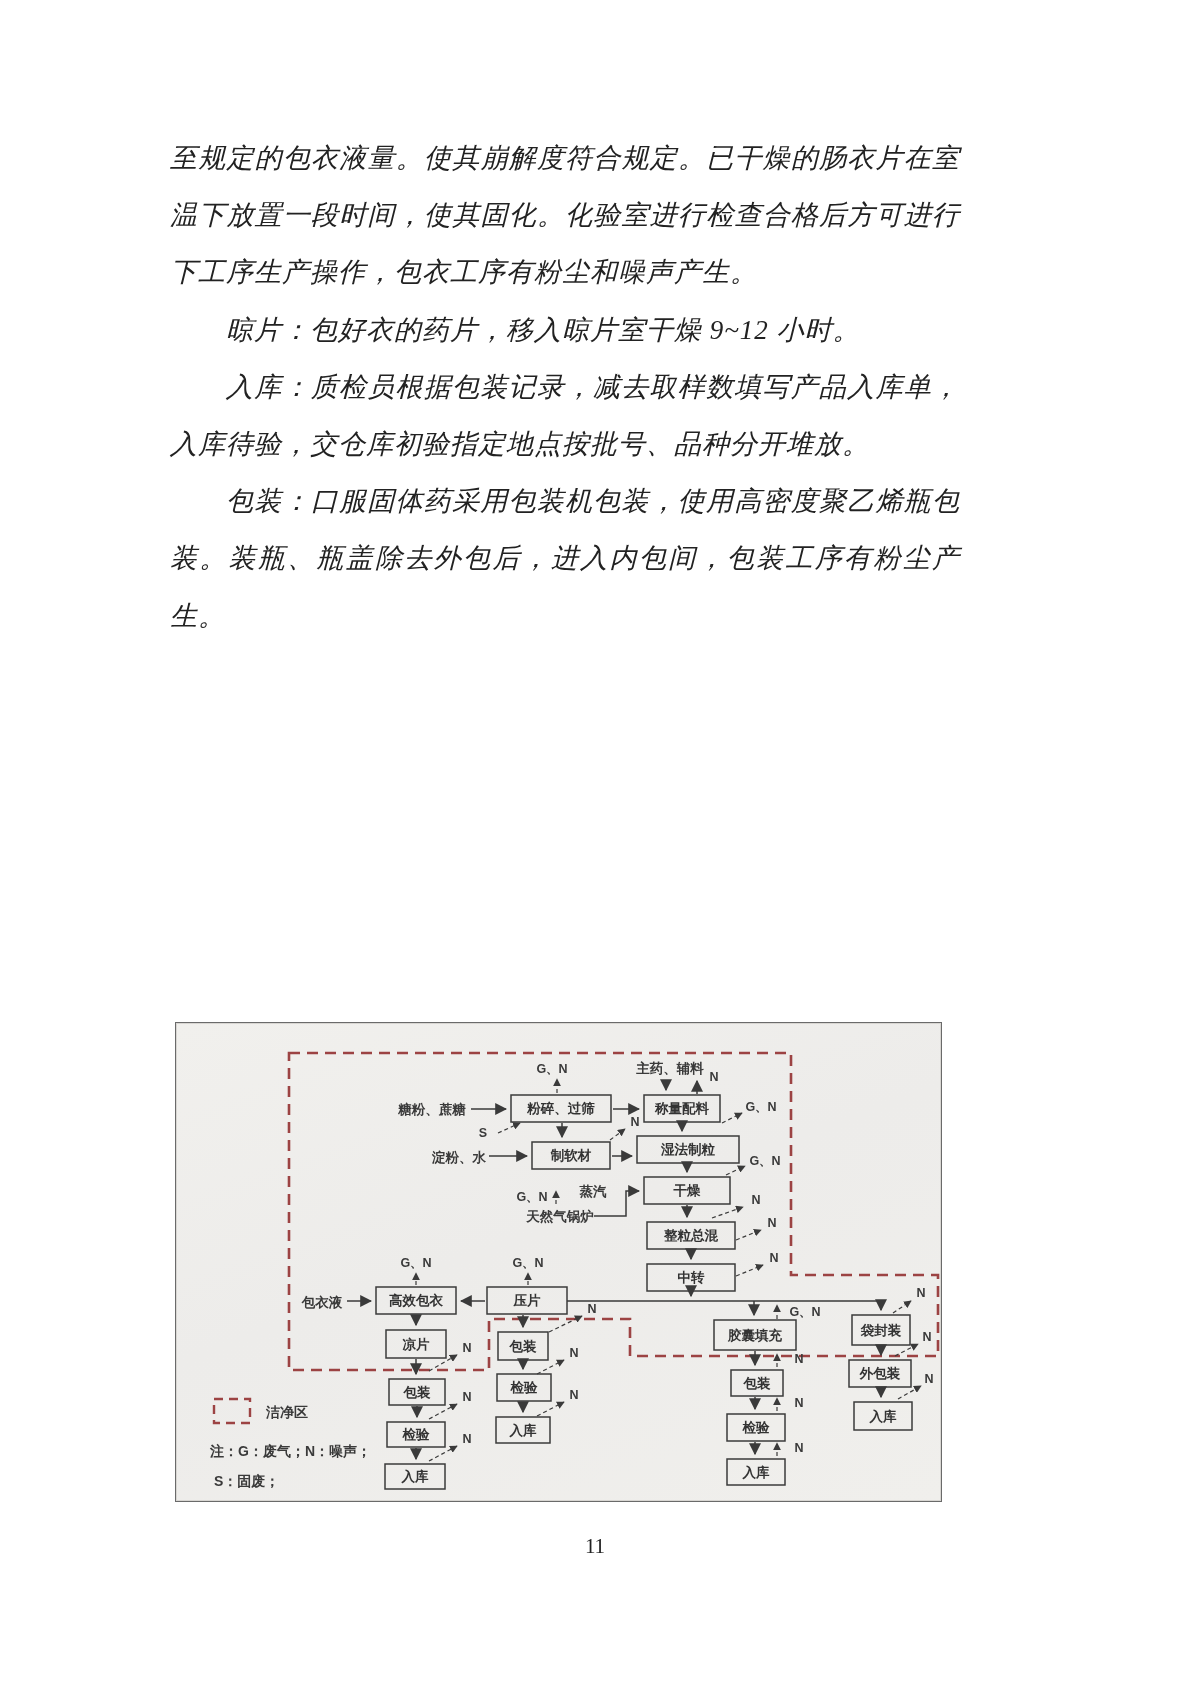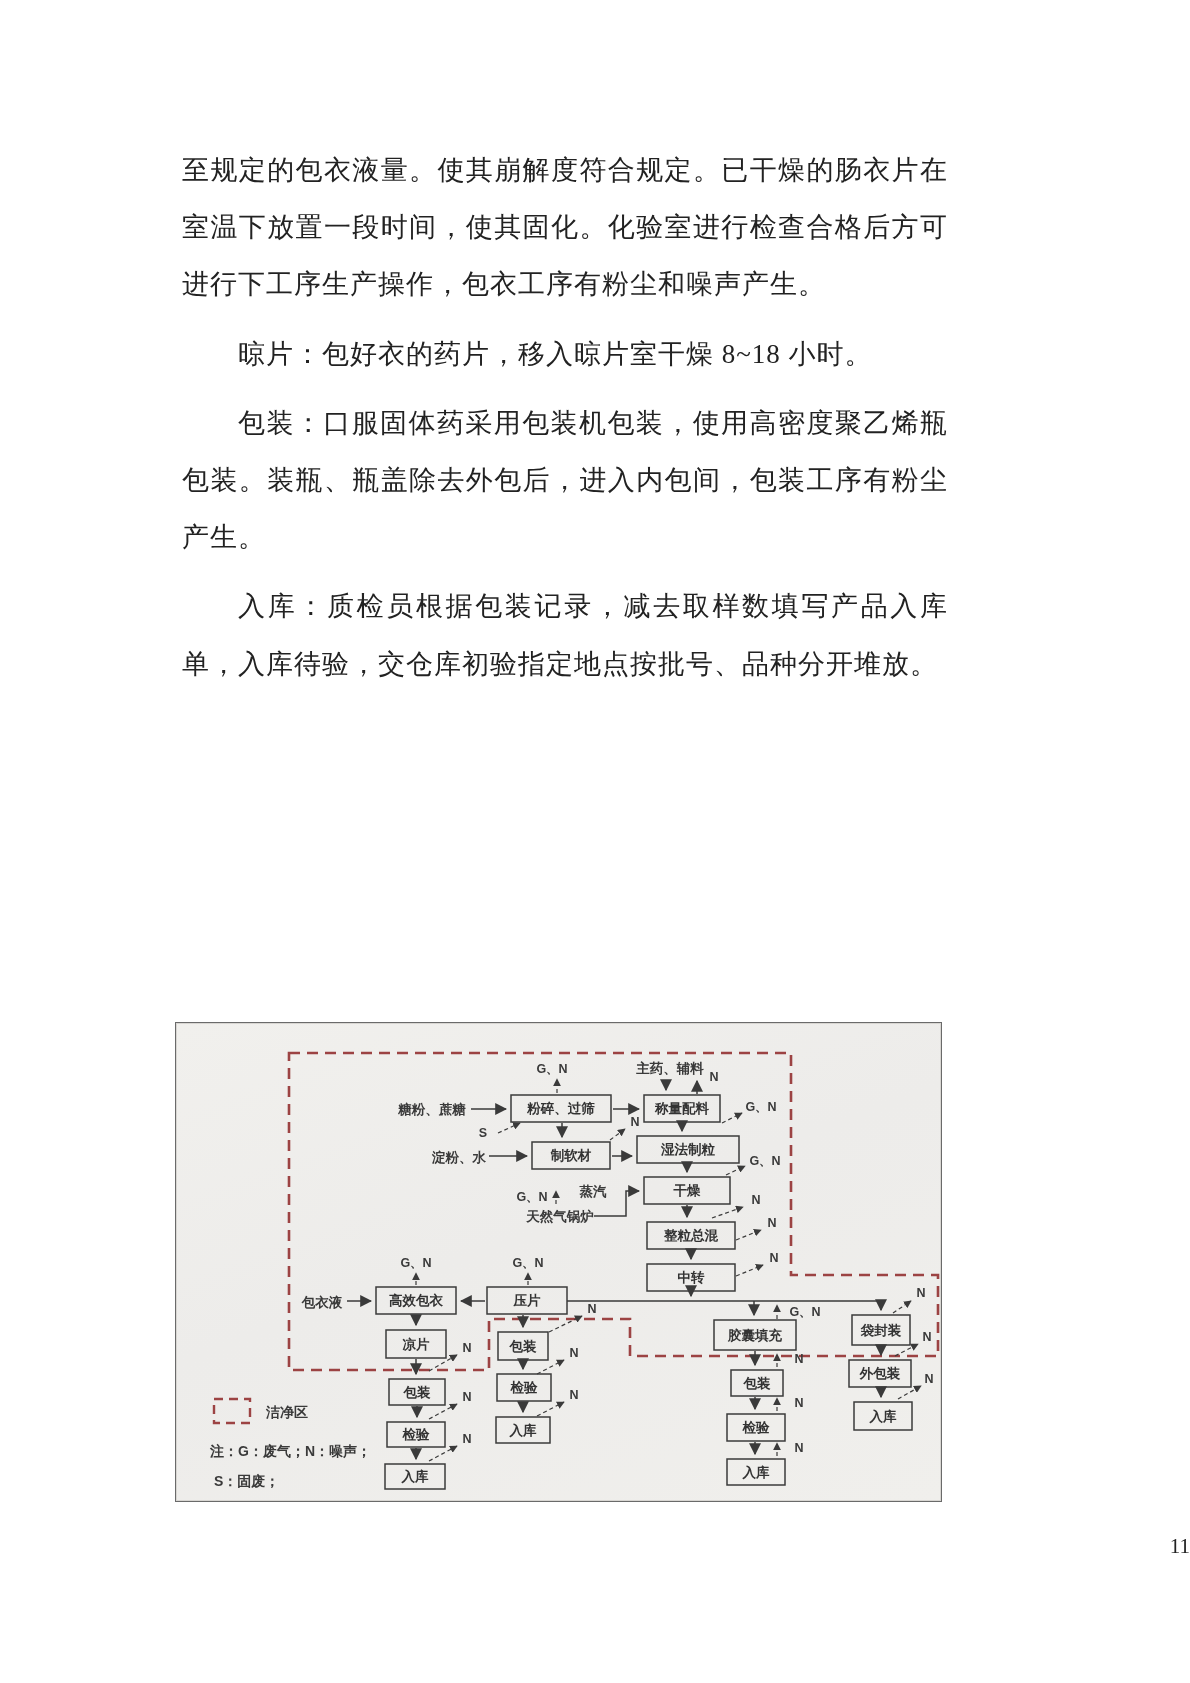--- a/index.html
+++ b/index.html
@@ -1,51 +1,51 @@
 <!DOCTYPE html>
 <html><head>
 <meta charset="utf-8">
 <style>
   html,body{margin:0;padding:0;}
   body{background:#e8e8e8;}
   .page{position:relative;width:1190px;height:1683px;background:#ffffff;margin:0 auto;
         font-family:"Liberation Serif","DejaVu Serif",serif;color:#1c1c1c;overflow:hidden;}
   .textblock{position:absolute;left:170px;top:130px;width:790px;}
-  .textblock p{margin:12px;font-size:27px;line-height:57.2px;text-align:justify;
-               letter-spacing:1px;color:#222;}
+  .textblock p{margin:0;font-size:27px;line-height:57.2px;text-align:justify;
+               letter-spacing:1px;color:#222;font-style:italic;}
   .textblock p.ind{text-indent:56px;}
   .figure{position:absolute;left:175px;top:1022px;width:765px;height:478px;
           background:linear-gradient(160deg,#f1f0ed 0%,#edecea 45%,#f0efec 100%);
           border:1px solid #6a6a6a;box-shadow:0 0 0 1px #d8d6d2 inset;}
   .figure svg{display:block;}
   .bx{fill:none;stroke:#3b3b3b;stroke-width:1.5;}
   .nd{font-family:"Liberation Sans","DejaVu Sans",sans-serif;font-size:13.5px;font-weight:600;
       fill:#333;text-anchor:middle;}
   .inp{font-family:"Liberation Sans","DejaVu Sans",sans-serif;font-size:13.5px;font-weight:600;
       fill:#3a3a3a;text-anchor:middle;}
   .emt{font-family:"Liberation Sans","DejaVu Sans",sans-serif;font-size:12.5px;font-weight:600;
       fill:#3a3a3a;text-anchor:middle;}
   .fl{stroke:#3a3a3a;stroke-width:1.5;fill:none;}
   .em{stroke:#3a3a3a;stroke-width:1.2;fill:none;stroke-dasharray:4 3;}
   .bnd{fill:none;stroke:#9c4343;stroke-width:2.6;stroke-dasharray:11 7;}
   .lg{font-family:"Liberation Sans","DejaVu Sans",sans-serif;font-size:14px;font-weight:600;
       fill:#3a3a3a;text-anchor:start;}
-  .pagenum{position:absolute;left:0;top:1534px;width:100%;text-align:right;
+  .pagenum{position:absolute;left:0;top:1534px;width:100%;text-align:center;
            font-size:21px;color:#222;}
 </style>
 </head>
 <body>
 
 <div class="page">
 
   <div class="textblock">
     <p>至规定的包衣液量。使其崩解度符合规定。已干燥的肠衣片在室温下放置一段时间，使其固化。化验室进行检查合格后方可进行下工序生产操作，包衣工序有粉尘和噪声产生。</p>
-    <p class="ind">晾片：包好衣的药片，移入晾片室干燥 8~18 小时。</p>
+    <p class="ind">晾片：包好衣的药片，移入晾片室干燥 9~12 小时。</p>
+    <p class="ind">入库：质检员根据包装记录，减去取样数填写产品入库单，入库待验，交仓库初验指定地点按批号、品种分开堆放。</p>
     <p class="ind">包装：口服固体药采用包装机包装，使用高密度聚乙烯瓶包装。装瓶、瓶盖除去外包后，进入内包间，包装工序有粉尘产生。</p>
-    <p class="ind">入库：质检员根据包装记录，减去取样数填写产品入库单，入库待验，交仓库初验指定地点按批号、品种分开堆放。</p>
   </div>
 
   <div class="figure">
     <svg width="765" height="478" viewBox="0 0 765 478" xmlns="http://www.w3.org/2000/svg">
       <defs>
         <marker id="ar" viewBox="0 0 10 10" refX="9" refY="5" markerWidth="8" markerHeight="8" orient="auto-start-reverse">
           <path d="M0,0L10,5L0,10z" fill="#3a3a3a"></path>
         </marker>
         <marker id="ar2" viewBox="0 0 10 10" refX="9" refY="5" markerWidth="6.5" markerHeight="6.5" orient="auto-start-reverse">
           <path d="M0,0L10,5L0,10z" fill="#3a3a3a"></path>

